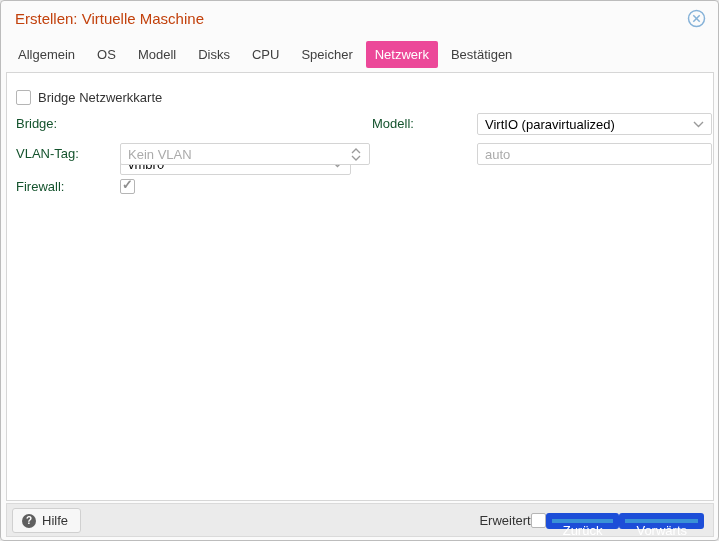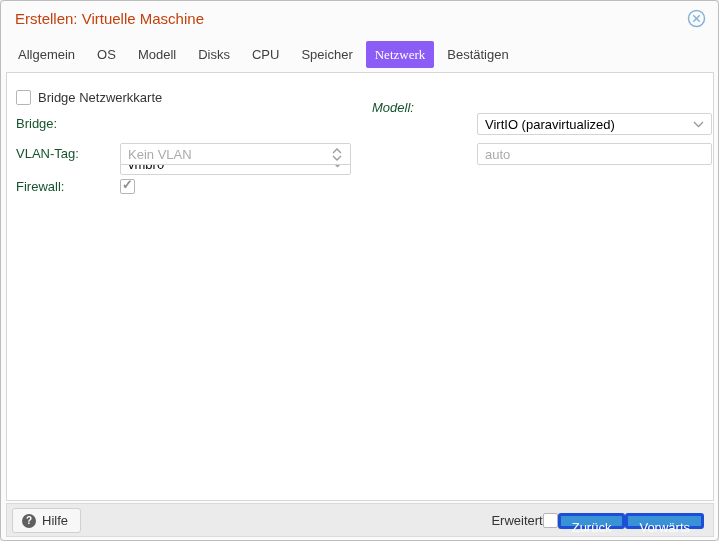--- a/index.html
+++ b/index.html
@@ -12,21 +12,21 @@
   
   .titlebar { position:absolute; left:0; top:0; width:100%; height:38px; }
   .title { position:absolute; left:14px; top:9px; font-size:15px; color:#c2410c; white-space:nowrap; }
   .close-tool { position:absolute; right:12px; top:8px; width:19px; height:19px; cursor:pointer; }
   
   .tabbar { position:absolute; left:8px; top:40px; height:27px; display:flex; gap:4px; }
   .tab {
     height:27px; line-height:27px; padding:0 9px; color:#404040;
     border-radius:2px; cursor:pointer; white-space:nowrap;
   }
-  .tab.active { background:#8b5cf6; color:#ffffff;font-family:Liberation Serif, serif; }
+  .tab.active { background:#ec4899; color:#ffffff; }
   
   .panel {
     position:absolute; left:5px; top:71px; width:708px; height:429px;
     background:#ffffff; border:1px solid #d6d6d6;
   }
   .field-label { position:absolute; height:22px; line-height:22px; color:#14532d; white-space:nowrap; }
   .textfield {
     position:absolute; height:22px; background:#fff; border:1px solid #d4d4d4; border-radius:2px;
   }
   .textfield input {
@@ -62,21 +62,21 @@
     border:1px solid #d0d0d0; color:#333;
     display:flex; align-items:center; gap:6px;
   }
   .help-glyph {
     width:14px; height:14px; border-radius:50%; background:#5f5f5f; color:#fff;
     font-size:10px; font-weight:bold; line-height:14px; text-align:center; flex:none;
   }
   .right-group { position:absolute; right:9px; top:4px; height:25px; display:flex; align-items:center; gap:0; }
   .advanced-label { color:#333; }
   .btn-blue {
-    position:static; background:#3a92d6; border:3px solid #1d4ed8; color:#fff;
+    position:static; background:#3a92d6; border:6px solid #1d4ed8; color:#fff;
     padding:0 11px; height:16px; line-height:23px;
   }
   svg { display:block; }
 </style>
 </head>
 <body>
 
 <div class="window">
 
   <div class="titlebar">
@@ -111,32 +111,32 @@
     <div class="field-label" style="left:9px; top:40px;">Bridge:</div>
     <div class="textfield" style="left:113px; top:40px; width:231px;margin-top:40px;">
       <input type="text" readonly="" value="vmbr0" style="">
       <div class="trigger">
         <svg width="11" height="7" viewBox="0 0 11 7">
             <polyline points="1,1 5.5,5.5 10,1" fill="none" stroke="#9a9a9a" stroke-width="1.4"></polyline>
           </svg>
       </div>
     </div>
 
-    <div class="field-label" style="left:365px; top:24px;font-style:italic;">Modell:</div>
+    <div class="field-label" style="left:365px; top:40px;">Modell:</div>
     <div class="textfield" style="left:470px; top:40px; width:235px;">
       <input type="text" readonly="" value="VirtIO (paravirtualized)" style="">
       <div class="trigger">
         <svg width="11" height="7" viewBox="0 0 11 7">
             <polyline points="1,1 5.5,5.5 10,1" fill="none" stroke="#9a9a9a" stroke-width="1.4"></polyline>
           </svg>
       </div>
     </div>
 
     <div class="field-label" style="left:9px; top:70px;">VLAN-Tag:</div>
-    <div class="textfield" style="left:113px; top:70px; width:231px;">
+    <div class="textfield" style="left:113px; top:70px; width:250px;">
       <input type="text" placeholder="Kein VLAN" style="">
       <div class="spinner">
         <svg width="10" height="6" viewBox="0 0 10 6">
             <polyline points="1,5 5,1 9,5" fill="none" stroke="#9a9a9a" stroke-width="1.3"></polyline>
           </svg>
         <svg width="10" height="6" viewBox="0 0 10 6">
             <polyline points="1,1 5,5 9,1" fill="none" stroke="#9a9a9a" stroke-width="1.3"></polyline>
           </svg>
       </div>
     </div>

